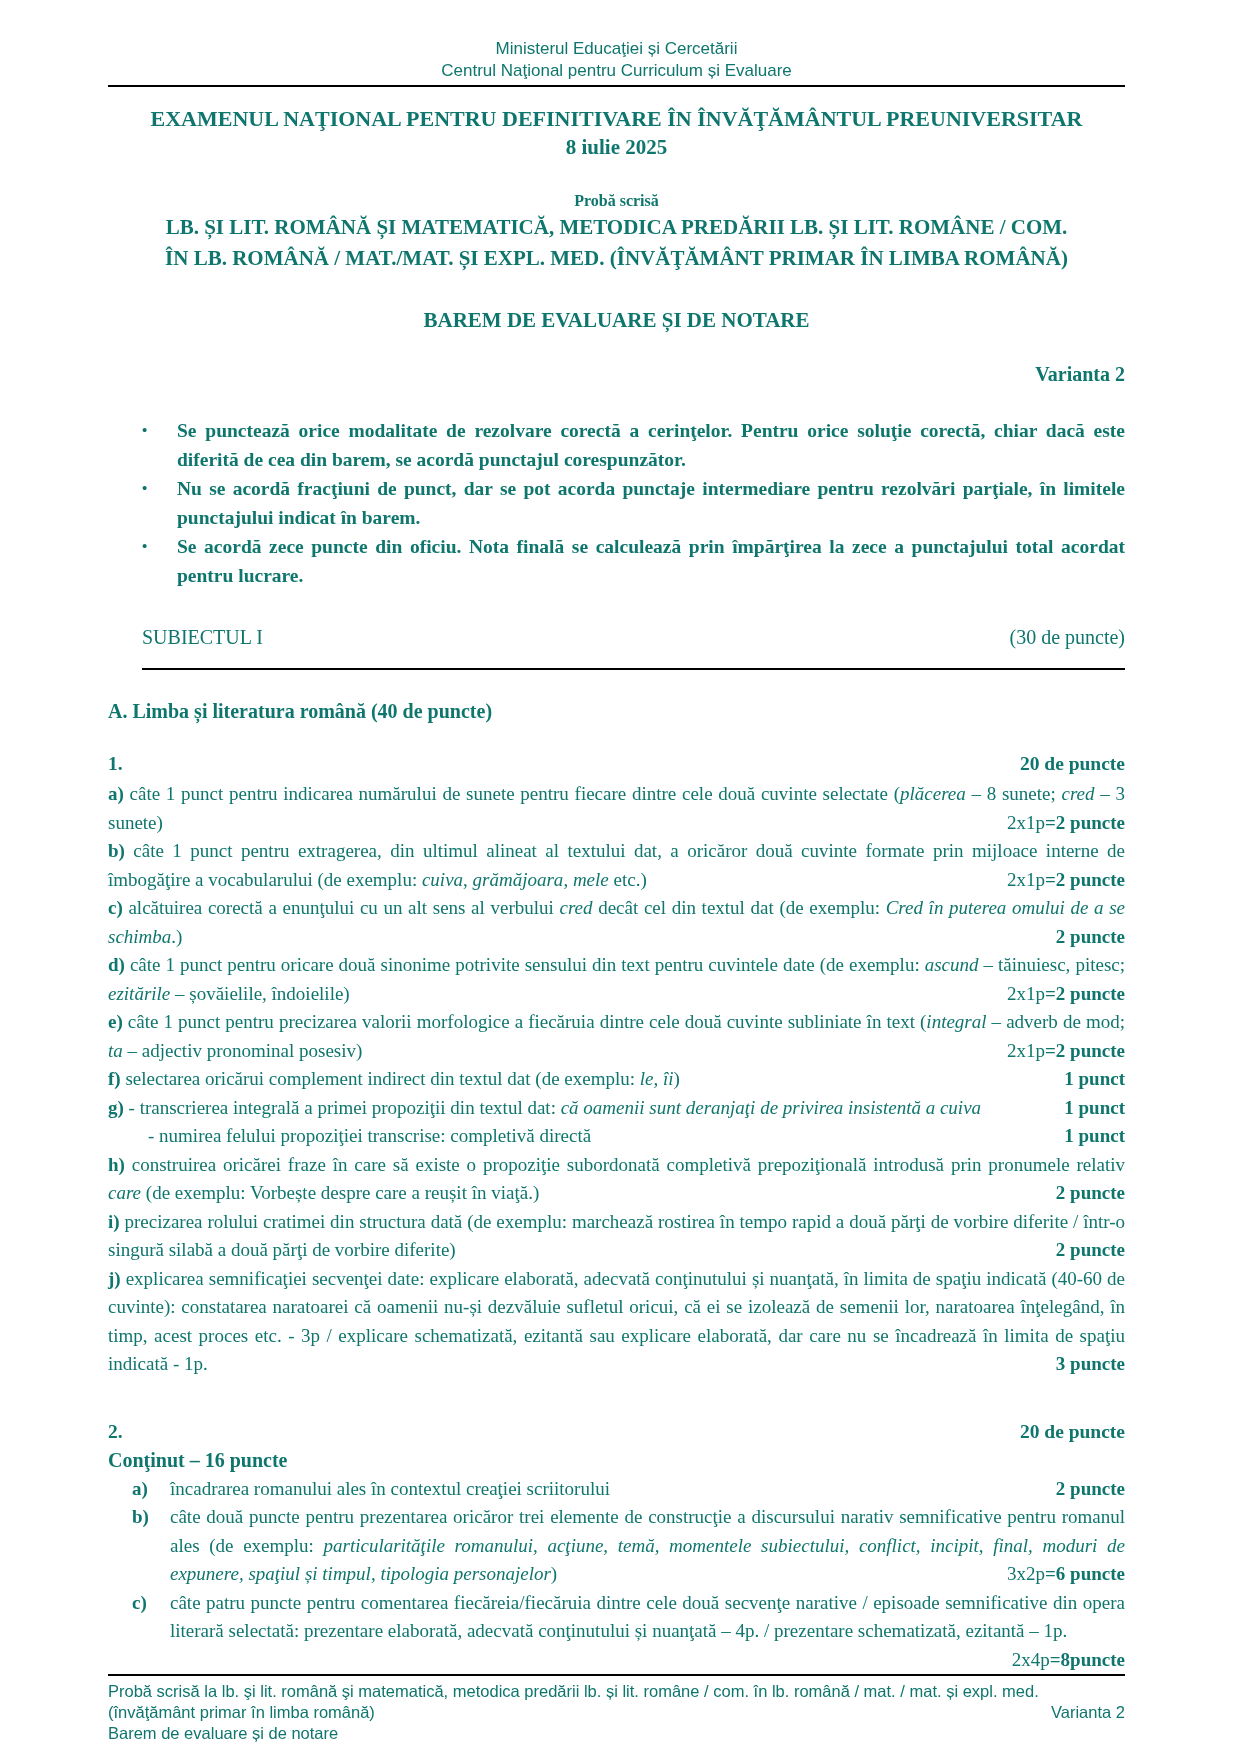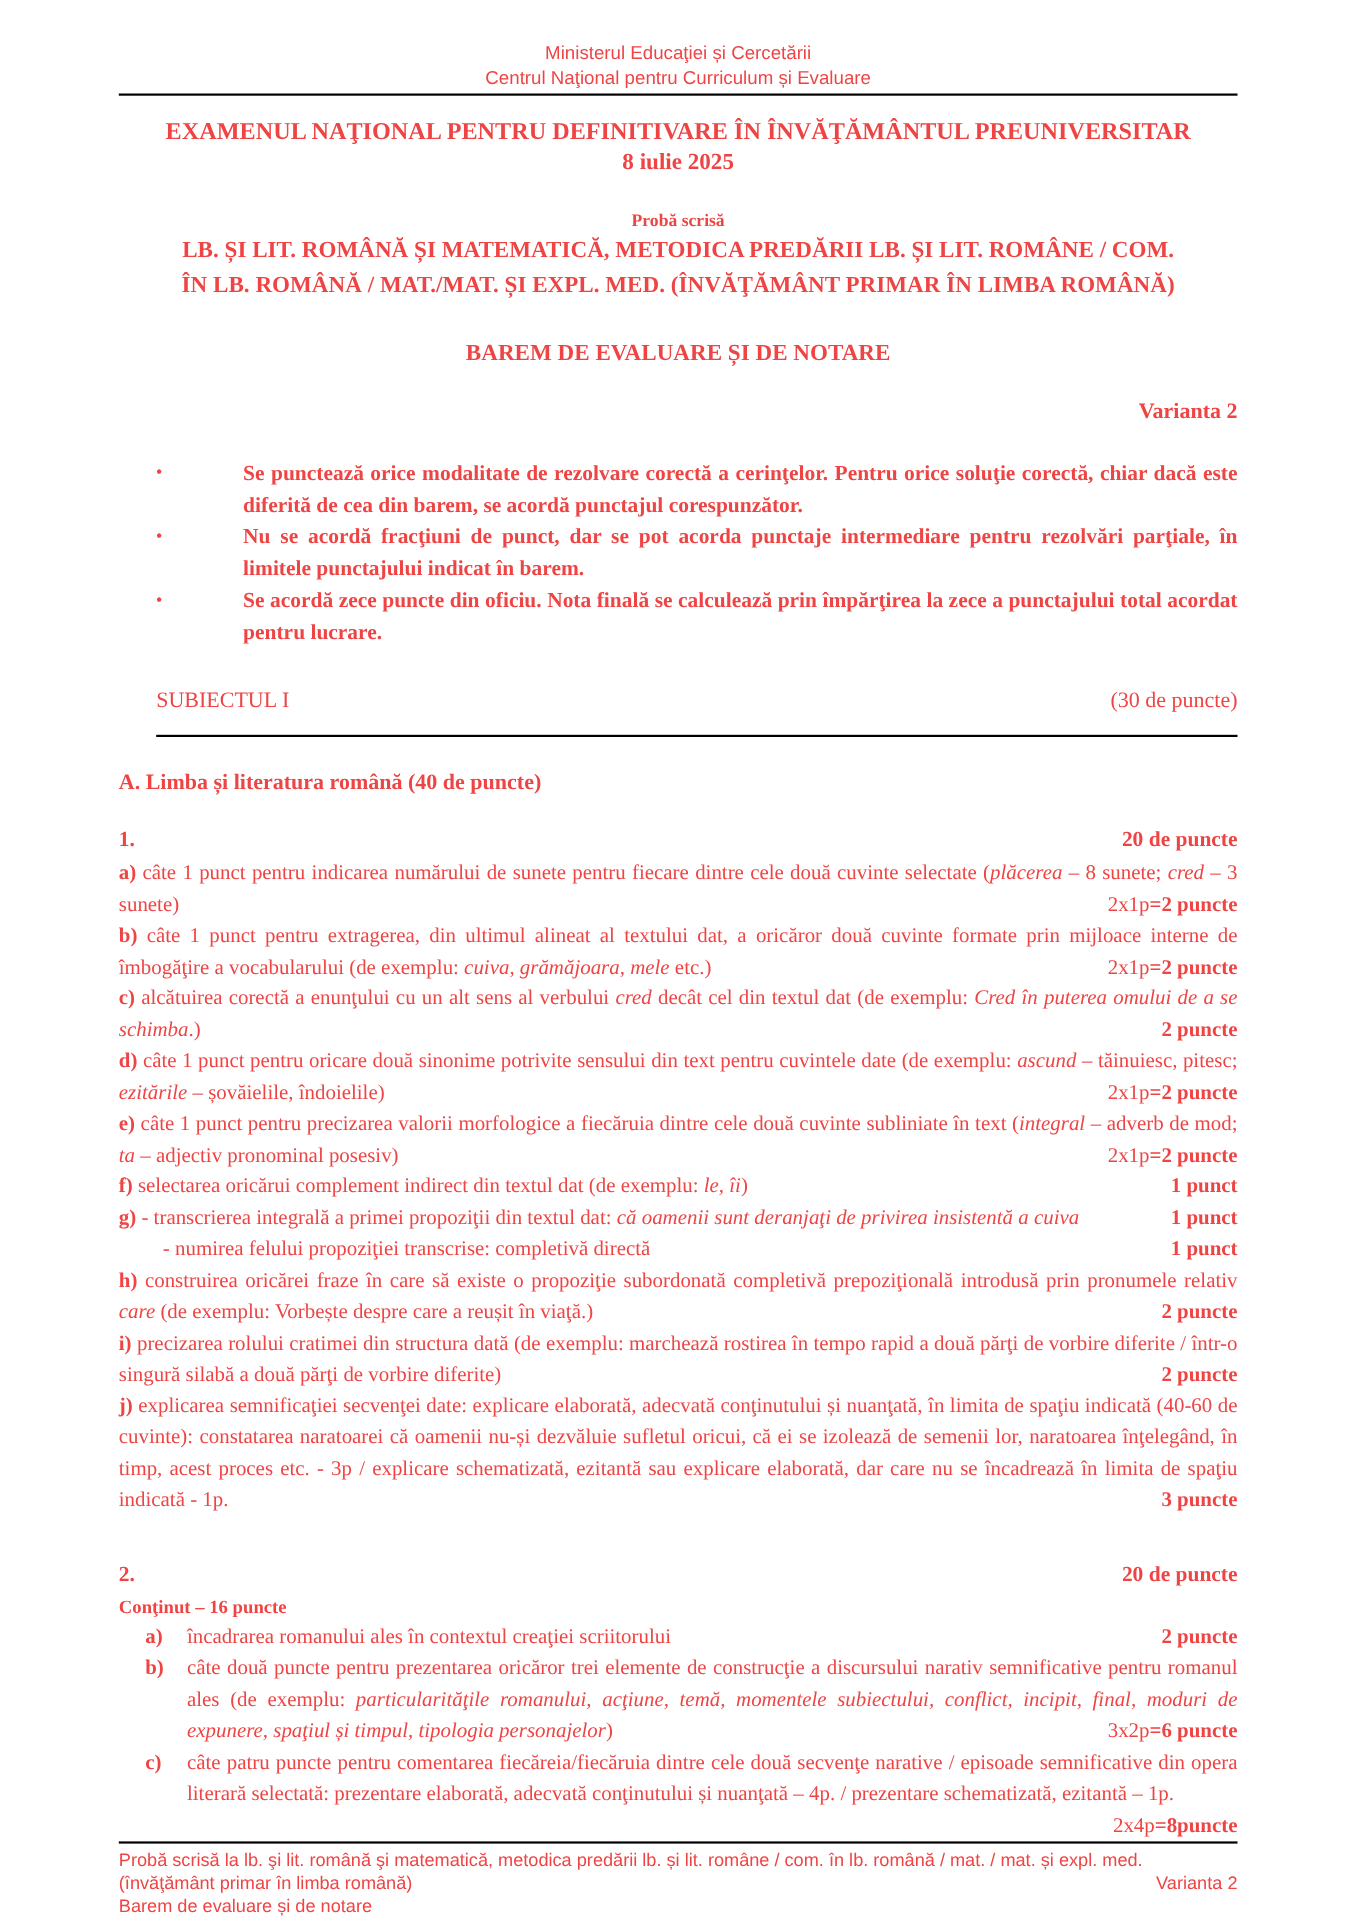--- a/index.html
+++ b/index.html
@@ -1,54 +1,54 @@
 <!DOCTYPE html>
 <html lang="ro"><head>
 <meta charset="utf-8">
 <style>
   * { margin:0; padding:0; box-sizing:border-box; }
   html,body { background:#ffffff; }
   .page {
-    width:1240px; height:1755px; background:#ffffff; color:#ef4444;
+    width:1240px; height:1755px; background:#ffffff; color:#0f766e;
     font-family:"Liberation Serif", serif;
     display:flex; flex-direction:column;
     padding:38px 115px 16px 108px;
     overflow:hidden;
   }
   
   .doc-header { text-align:center; font-family:"Liberation Sans", sans-serif; font-size:17px; line-height:22px; }
   .header-rule { border:none; border-top:2px solid #000; margin-top:3px; }
   
   .title-block { text-align:center; font-weight:bold; }
   .t-exam { font-size:22px; margin-top:18px; line-height:27px; }
   .t-date { font-size:21px; margin-top:3px; }
   .t-proba { font-size:16px; margin-top:32px; }
   .t-subject { font-size:21px; line-height:28px; margin-top:3px; }
   .t-barem { font-size:21px; margin-top:36px; }
   .t-variant { text-align:right; font-size:20px; font-weight:bold; margin-top:30px; }
   
   .notes { margin-top:30px; }
   .note { display:flex; font-weight:bold; font-size:19.5px; line-height:29px; }
   .note .dot { width:35px; padding-left:34px; flex:0 0 69px; font-size:15px; }
-  .note .ntext { flex:1; text-align:justify;margin-left:44px; }
+  .note .ntext { flex:1; text-align:justify; }
   
   .subiect-row { display:flex; justify-content:space-between; font-weight:normal; font-size:20px;
                  border-bottom:2.5px solid #000; padding-bottom:19px; margin-top:36px;margin-left:34px; }
   .section-a { font-weight:bold; font-size:20px; margin-top:30px; }
   .q-row { display:flex; justify-content:space-between; font-weight:bold; font-size:19.5px; margin-top:26px; line-height:29px; }
   
   .item { font-size:19px; line-height:28.5px; text-align:justify; display:flow-root; }
   .items-block { margin-top:2px; }
   .pts { float:right; margin-left:14px; }
   .seg-b { font-weight:bold; }
   .seg-i { font-style:italic; }
   .indent-sub { padding-left:40px; }
   
   .q2-block { margin-top:38px; }
-  .content-heading { font-weight:bold; font-size:17px; line-height:29px; }
+  .content-heading { font-weight:bold; font-size:20px; line-height:29px; }
   .item2 { position:relative; padding-left:62px; font-size:19px; line-height:28.5px; text-align:justify; display:flow-root; }
   .item2 .ilabel { position:absolute; left:24px; font-weight:bold; }
   
   .doc-footer { margin-top:auto; font-family:"Liberation Sans", sans-serif; font-size:16.5px; line-height:21px; }
   .footer-rule { border:none; border-top:2px solid #000; margin-bottom:5px; }
   .f-variant { float:right; }
   .f-page { text-align:center; margin-top:8px; font-size:17px; }
 </style>
 </head>
 <body>

